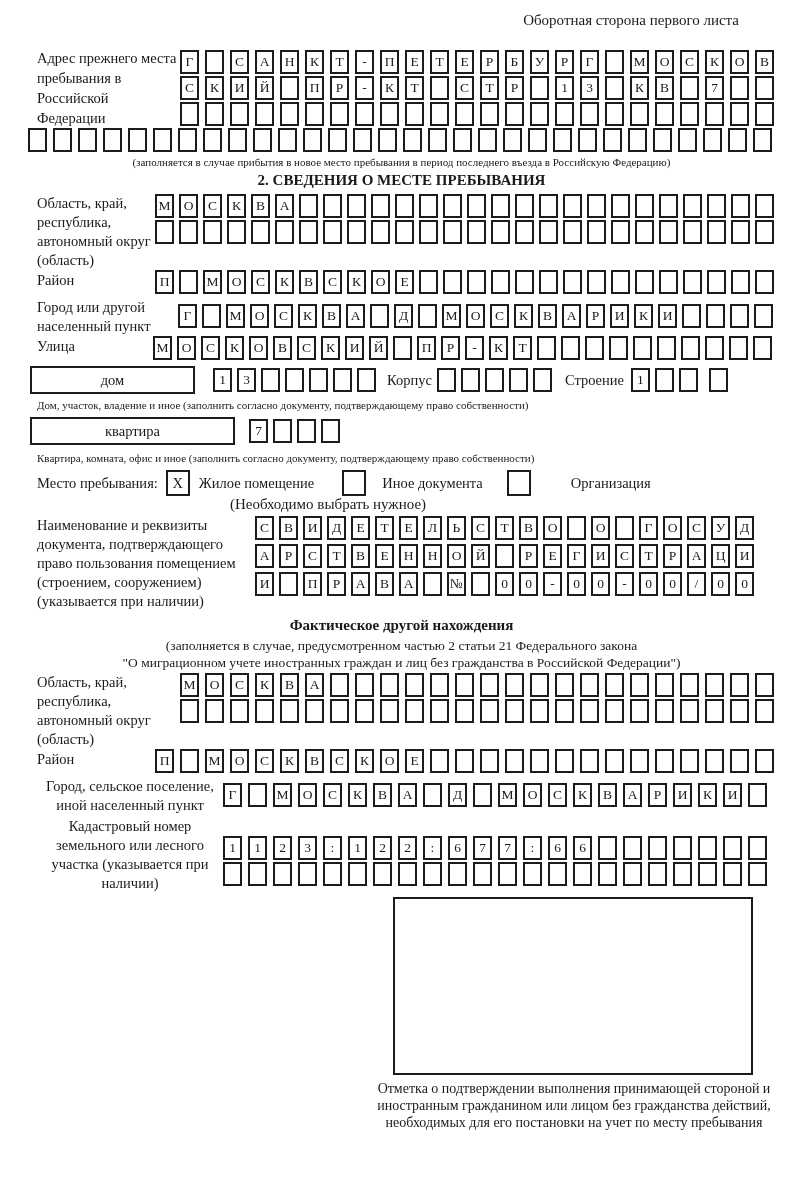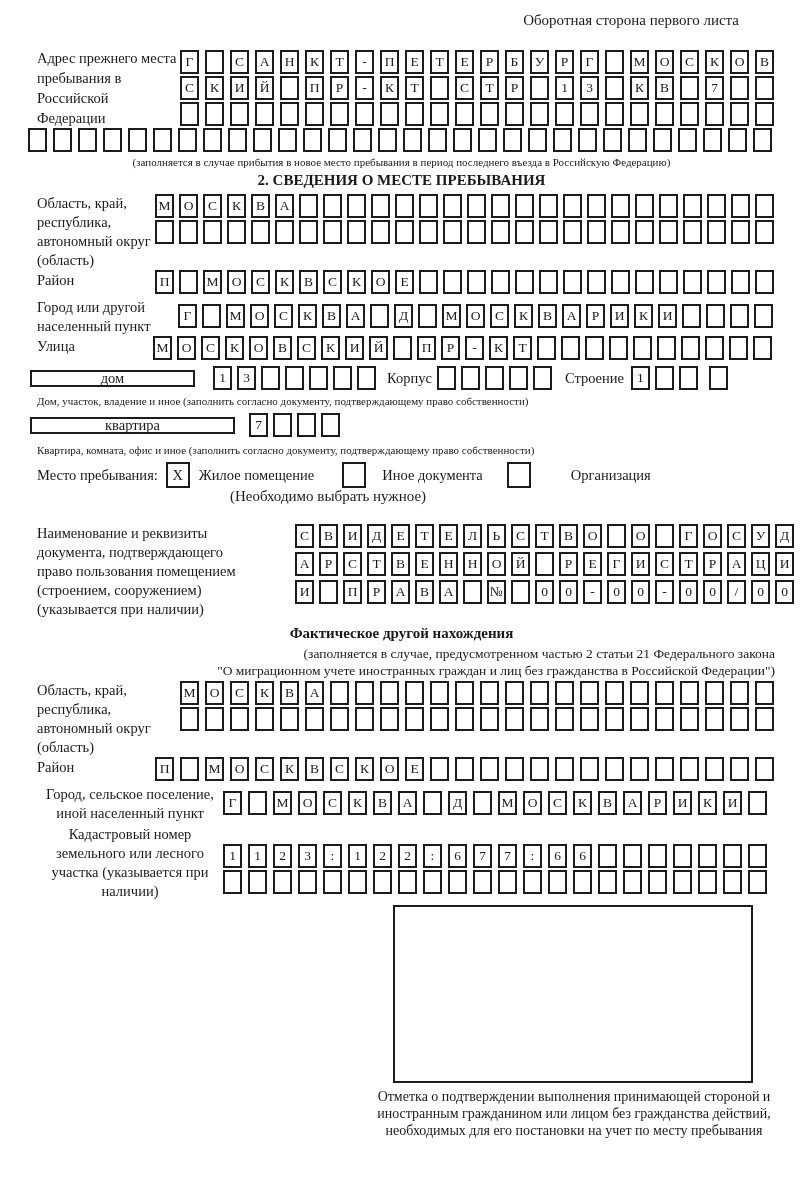--- a/index.html
+++ b/index.html
@@ -20,40 +20,40 @@
         font-size:13.5px; line-height:1; background:#fff; }
   .wide .cb { margin-right:6px; }
 
   .caption { font-size:11px; line-height:16px; }
   .caption.center { text-align:center; }
   .caption.indent { padding-left:9px; }
 
   .h2 { font-size:15px; font-weight:bold; text-align:center; margin-top:2px; height:20px; }
   .h3 { font-size:15px; font-weight:bold; text-align:center; margin-top:6px; height:20px; }
 
-  .bigbox { border:2px solid #1c1c1c; height:17px; display:flex; align-items:center;
+  .bigbox { border:2px solid #1c1c1c; height:28px; display:flex; align-items:center;
             justify-content:center; font-size:14.5px; background:#fff; flex:none; }
   .inline-lbl { font-size:14.5px; flex:none; }
 
   .w152 { width:152px; } .w127 { width:127px; } .w150 { width:150px; }
   .w125 { width:125px; } .w227 { width:227px; } .w195 { width:195px;text-align:center; }
 
   .mt24 { margin-top:16px;align-items:flex-end; } .mt2 { margin-top:2px; } .mt3 { margin-top:3px; }
-  .mt4 { margin-top:20px;gap:40px; } .mt5 { margin-top:5px; }
+  .mt4 { margin-top:4px; } .mt5 { margin-top:5px; }
 
   .domrow { display:flex; align-items:center; margin-top:4px; }
   .domrow .boxrow { margin-bottom:0; }
   .stro .cb:last-child { margin-left:6px; }
 
   .mesto-row { display:flex; align-items:center; margin-top:4px; padding-left:9px; }
   .chk { width:24px; height:26px; border:2px solid #1c1c1c; display:inline-flex; flex:none;
          align-items:center; justify-content:center; font-size:14.5px; }
   .mesto-note { font-size:15px; line-height:16px; width:340px; margin-left:130px; text-align:center; }
 
-  .fact-note { font-size:13.5px; line-height:17px; text-align:right; }
+  .fact-note { font-size:13.5px; line-height:17px; text-align:center; }
 
   .stamp-box { margin-left:365px; margin-top:4px; width:360px; height:178px; border:2px solid #1c1c1c; }
   .stamp-note { margin-left:332px; margin-top:5px; width:428px; text-align:center;
                 font-size:14px; line-height:17px; }
 </style>
 </head>
 <body>
 
 <div class="page">
 

